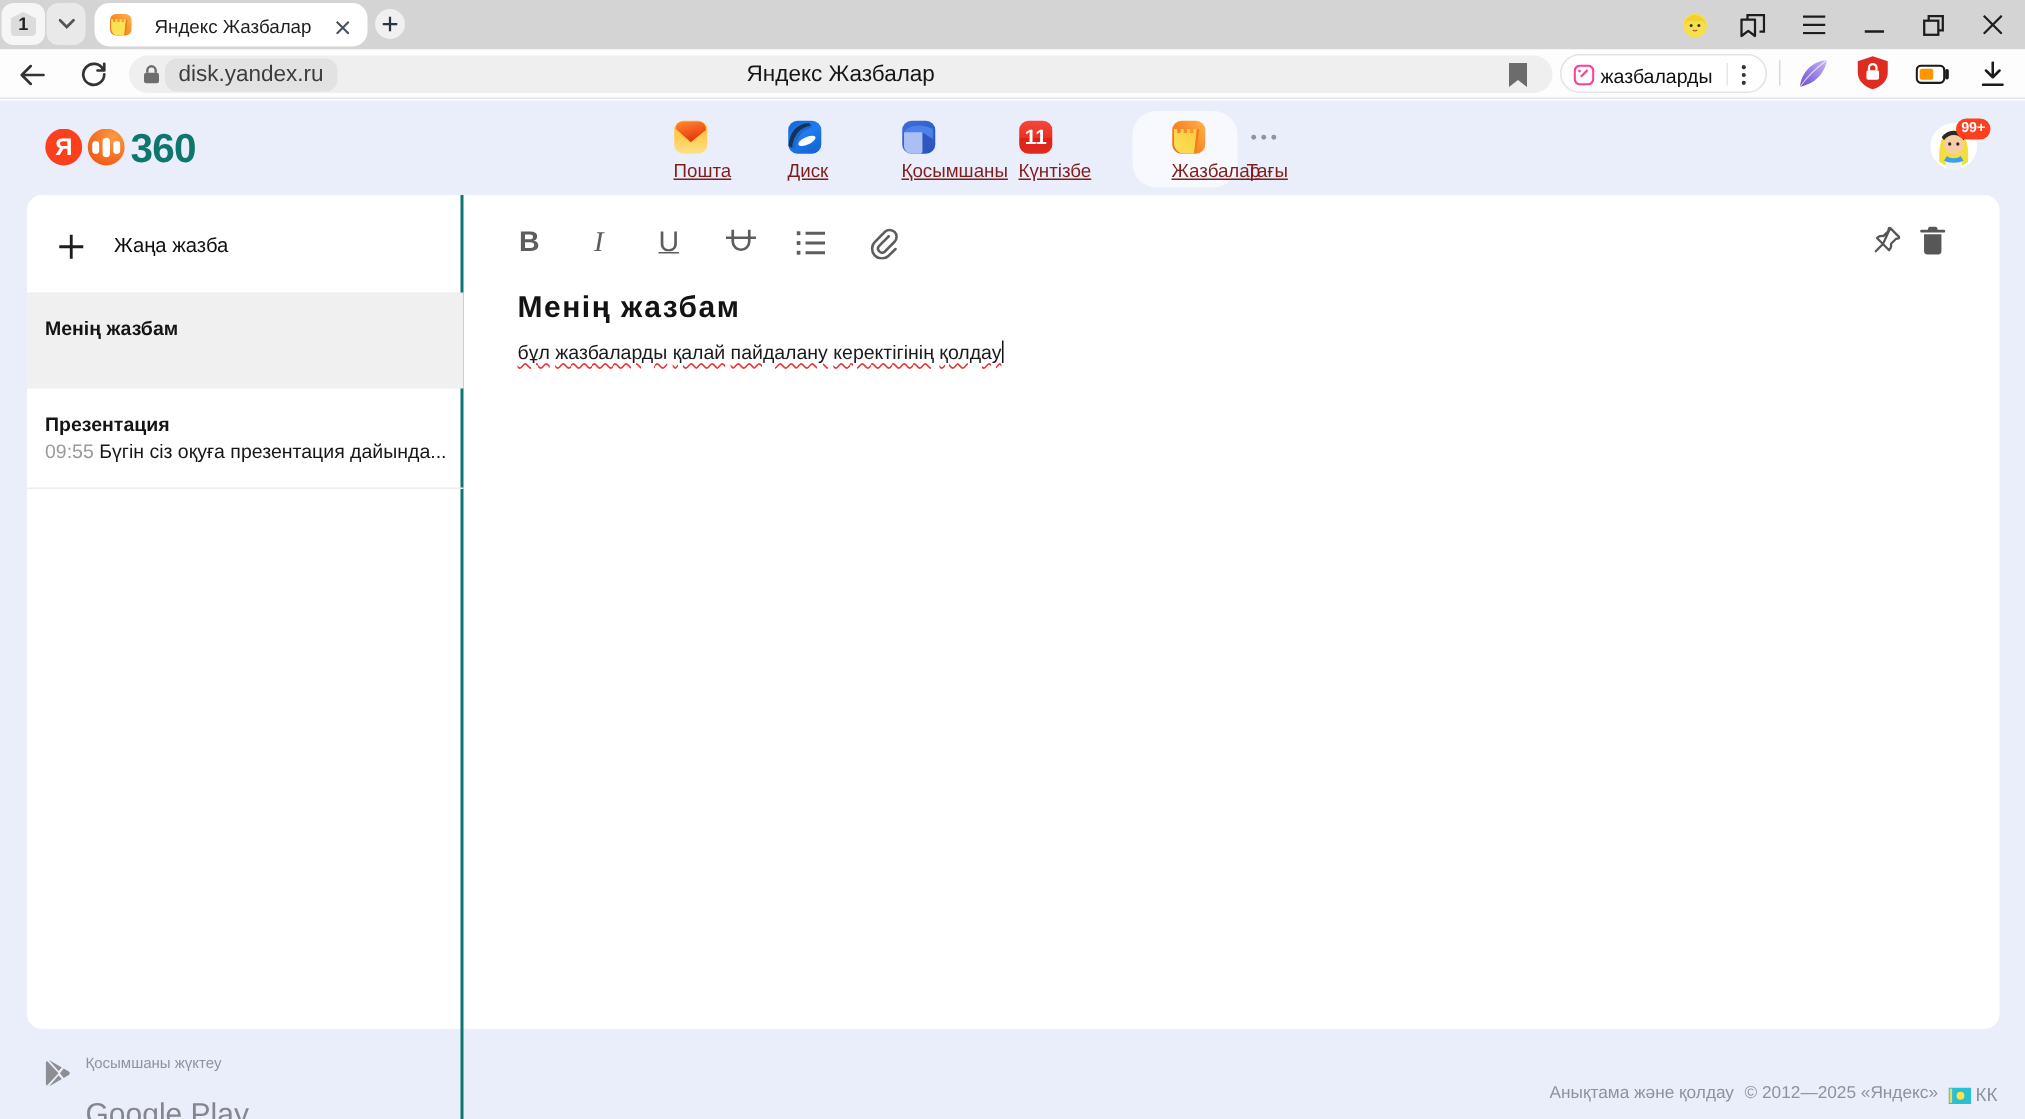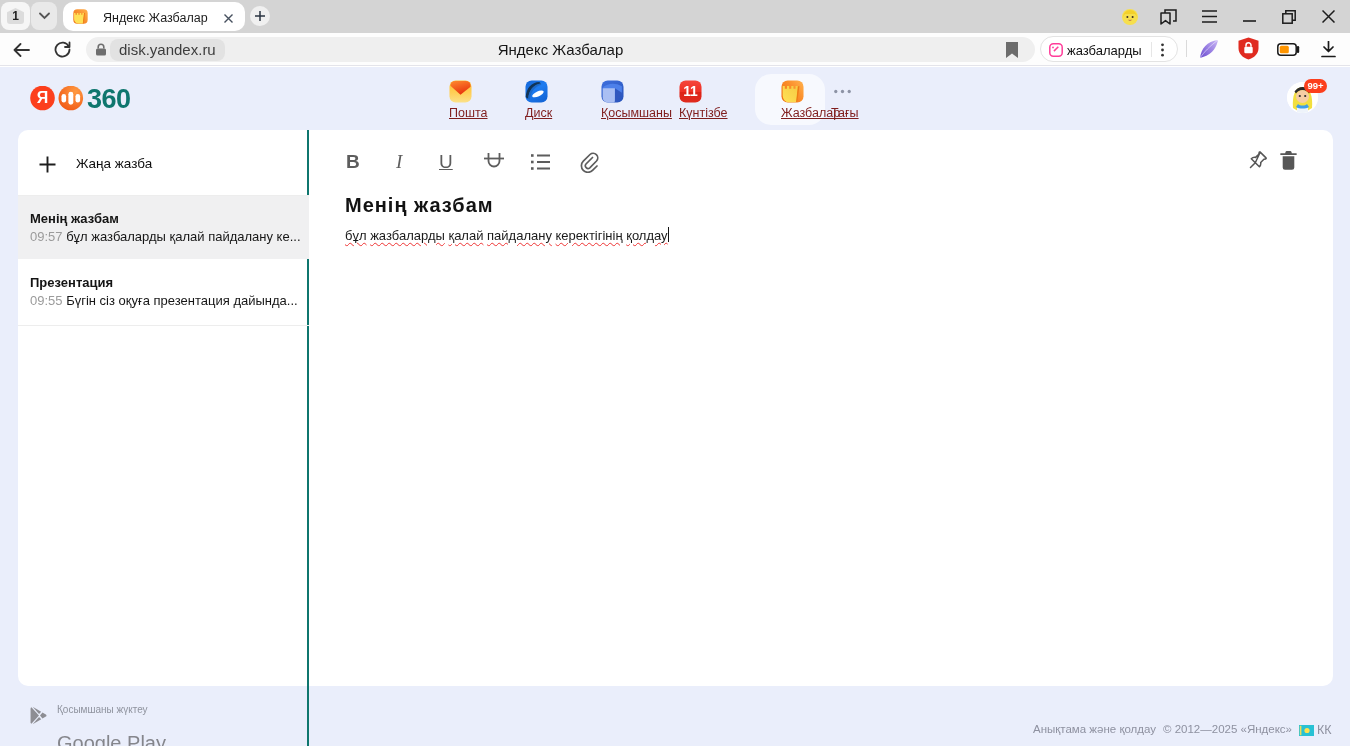--- a/index.html
+++ b/index.html
@@ -312,21 +312,20 @@
   <div id="panel">
     <div id="sidebar">
       <div id="newnote">
         <svg class="abs" style="left:21px;top:26px" width="17" height="17" viewBox="0 0 17 17">
             <path d="M8.5 0.5 V16.5 M0.5 8.5 H16.5" stroke="#1d1d1d" stroke-width="1.9"></path>
           </svg>
         <div class="lb">Жаңа жазба</div>
       </div>
       <div class="noteitem" id="item1">
         <div class="t">Менің жазбам</div>
-        <div class="s"><span class="tm">09:57</span> бұл жазбаларды қалай пайдалану ке...</div>
       </div>
       <div class="noteitem" id="item2">
         <div class="t">Презентация</div>
         <div class="s"><span class="tm">09:55</span> Бүгін сіз оқуға презентация дайында...</div>
       </div>
     </div>
     <div id="editor">
       <div class="tbi" style="left:36px;top:21px;font-size:19px;font-weight:bold;">B</div>
       <div class="tbi" style="left:86px;top:21px;font-size:19px;font-style:italic;font-family:'Liberation Serif',serif;">I</div>
       <div class="tbi" style="left:129px;top:21px;font-size:19px;text-decoration:underline;">U</div>

